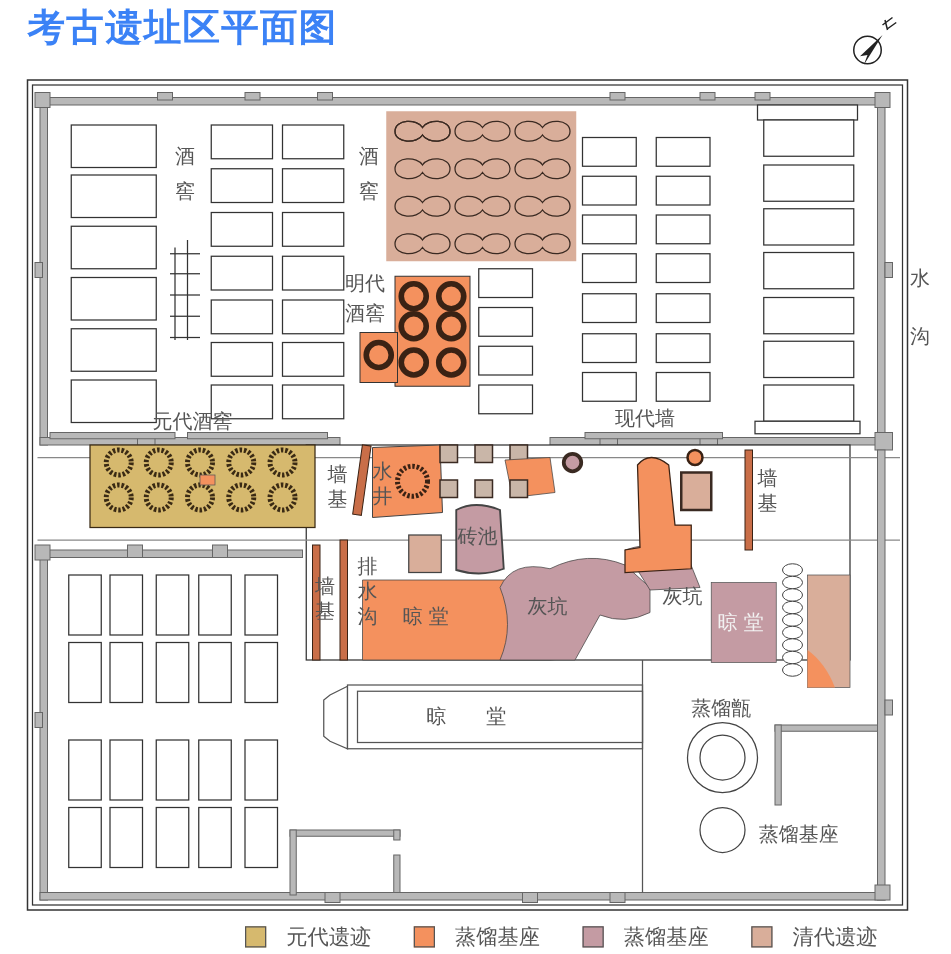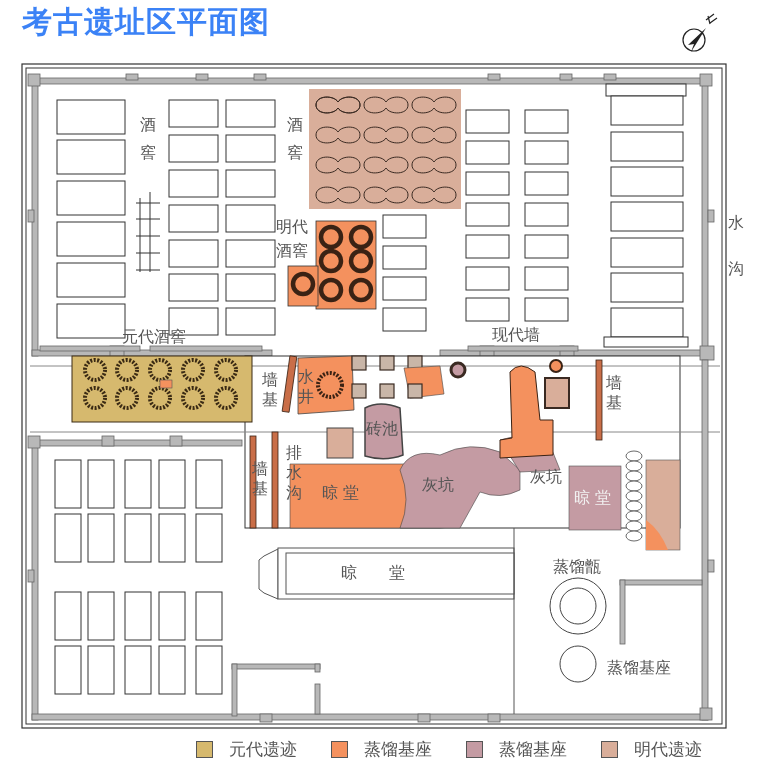--- a/index.html
+++ b/index.html
@@ -329,15 +329,15 @@
   <div class="legend-item">
     <span class="swatch" style="background:#f4915e"></span>
     <span class="legend-label">蒸馏基座</span>
   </div>
   <div class="legend-item">
     <span class="swatch" style="background:#c49ba3"></span>
     <span class="legend-label">蒸馏基座</span>
   </div>
   <div class="legend-item">
     <span class="swatch" style="background:#d9ae9a"></span>
-    <span class="legend-label">明代遗迹</span>
+    <span class="legend-label">清代遗迹</span>
   </div>
 </div>
 
 </body></html>

